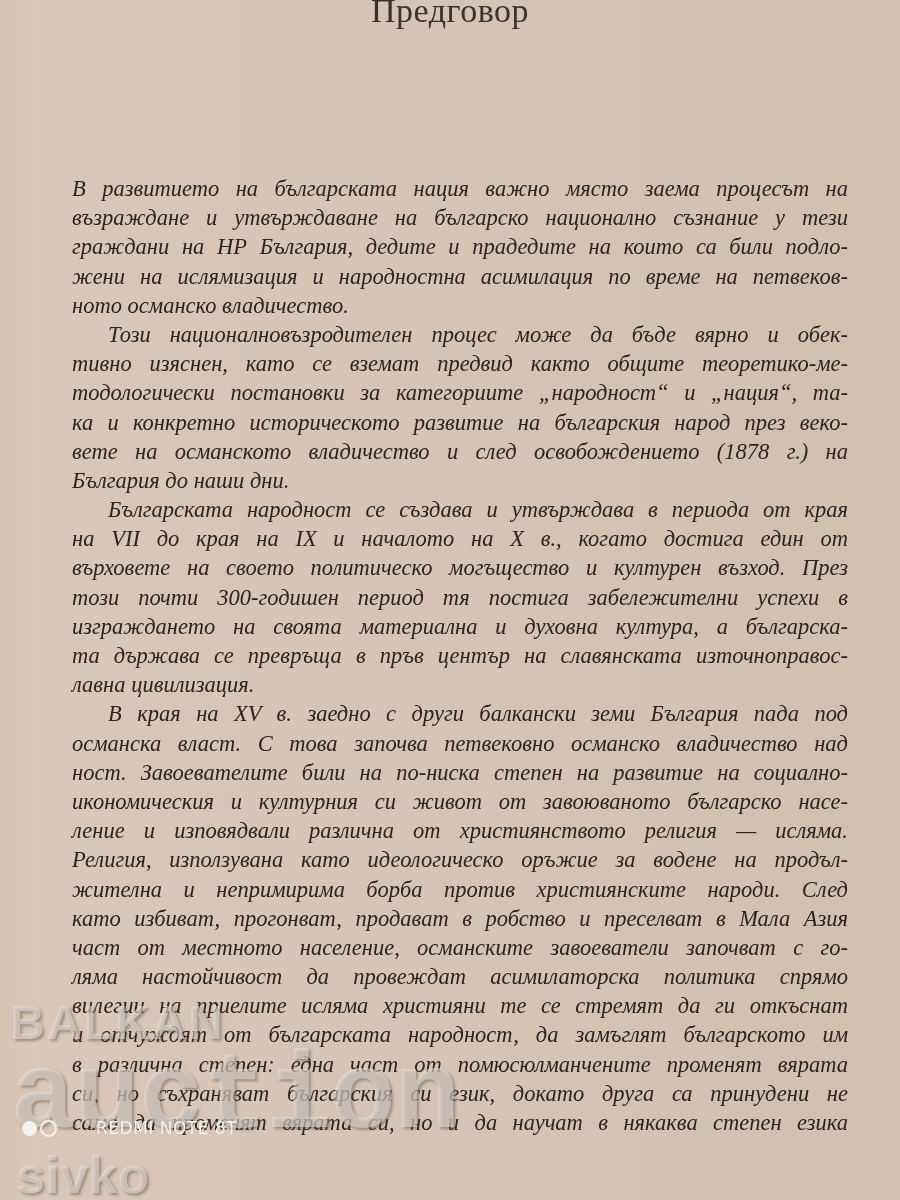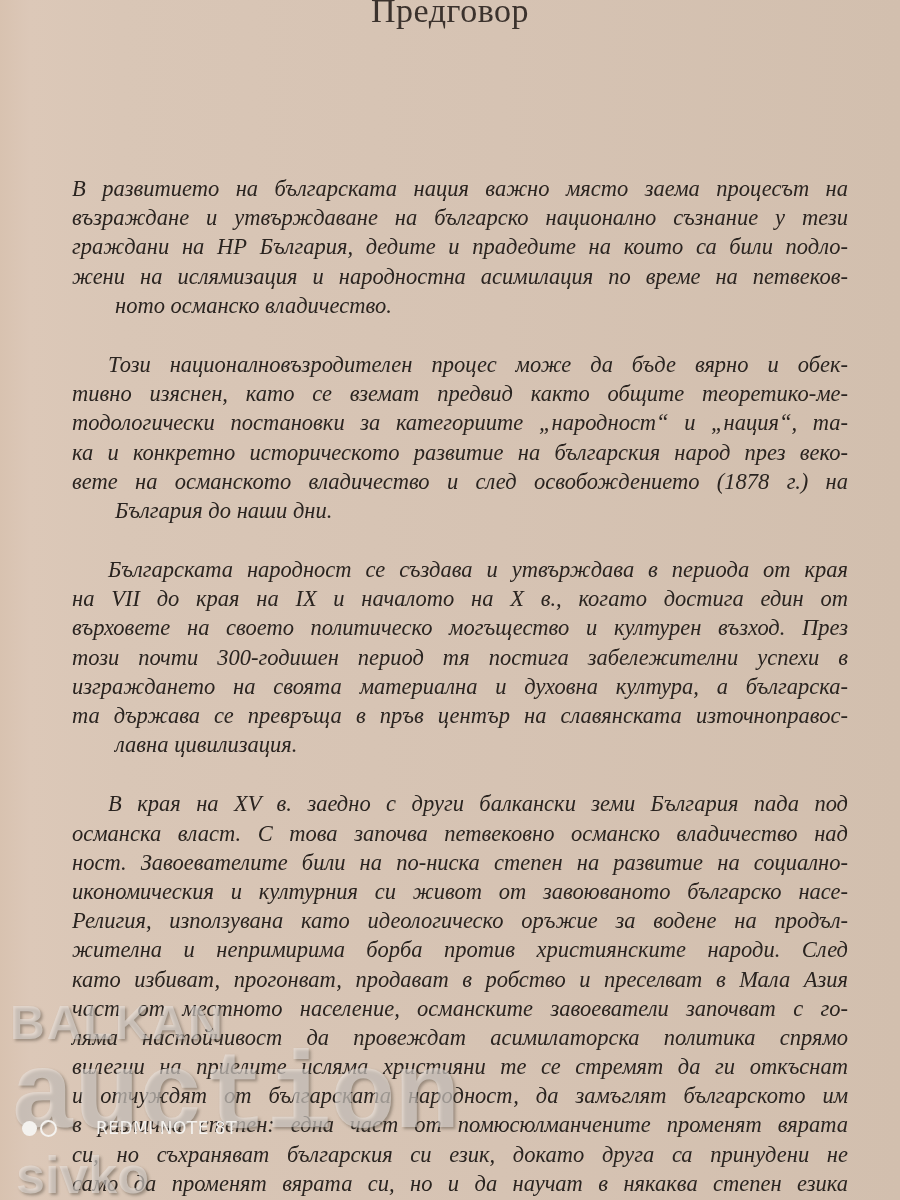--- a/index.html
+++ b/index.html
@@ -12,22 +12,22 @@
   .title {
     position: absolute; top: -12px; left: 0; width: 900px; text-align: center;
     font-family: "Liberation Serif", serif; font-size: 34px; color: #3b322d; letter-spacing: 0.5px;
   }
   .body-text {
     position: absolute; left: 72px; top: 170px; width: 776px;
     font-family: "Liberation Serif", serif; font-style: italic;
     font-size: 22.5px; line-height: 29.2px; color: #2a2420;
   }
   .line { display: block; white-space: nowrap; text-align: justify; text-align-last: justify; height: 29.2px; }
-  .line.last { text-align-last: left; margin-left: 43px; }
-  .line.indent { padding-left: 36px; margin-top: 30px; }
+  .line.last { text-align-last: left; }
+  .line.indent { padding-left: 36px; }
   .watermark {
     position: absolute; left: 10px; top: 995px; color: rgba(235,230,225,0.55);
     font-family: "Liberation Sans", sans-serif; font-weight: bold; pointer-events: none;
     text-shadow: 2px 2px 3px rgba(80,70,60,0.45);
   }
   .wm-balkan { position: absolute; left: 0; top: 0; font-size: 48px; letter-spacing: 2px; text-align: center; }
   .wm-auction { position: absolute; left: 0; top: 40px; font-size: 110px; letter-spacing: -2px; font-family: Liberation Mono, monospace; }
   .wm-sivko { position: absolute; left: 6px; top: 150px; font-size: 52px; }
   .camera-mark { position: absolute; left: 22px; top: 1113px; color: #f4f2ef; font-family: "DejaVu Sans", sans-serif; }
   .cam-row { display: flex; align-items: center; height: 30px; }
@@ -58,20 +58,21 @@
     <span class="line">на VII до края на IX и началото на X в., когато достига един от</span>
     <span class="line">върховете на своето политическо могъщество и културен възход. През</span>
     <span class="line">този почти 300-годишен период тя постига забележителни успехи в</span>
     <span class="line">изграждането на своята материална и духовна култура, а българска-</span>
     <span class="line">та държава се превръща в пръв център на славянската източноправос-</span>
     <span class="line last">лавна цивилизация.</span>
     <span class="line indent">В края на XV в. заедно с други балкански земи България пада под</span>
     <span class="line">османска власт. С това започва петвековно османско владичество над</span>
     <span class="line">ност. Завоевателите били на по-ниска степен на развитие на социално-</span>
     <span class="line">икономическия и културния си живот от завоюваното българско насе-</span>
+    <span class="line">ление и изповядвали различна от християнството религия — исляма.</span>
     <span class="line">Религия, използувана като идеологическо оръжие за водене на продъл-</span>
     <span class="line">жителна и непримирима борба против християнските народи. След</span>
     <span class="line">като избиват, прогонват, продават в робство и преселват в Мала Азия</span>
     <span class="line">част от местното население, османските завоеватели започват с го-</span>
     <span class="line">ляма настойчивост да провеждат асимилаторска политика спрямо</span>
     <span class="line">вилегии на приелите исляма християни те се стремят да ги откъснат</span>
     <span class="line">и отчуждят от българската народност, да замъглят българското им</span>
     <span class="line">в различна степен: една част от помюсюлманчените променят вярата</span>
     <span class="line">си, но съхраняват българския си език, докато друга са принудени не</span>
     <span class="line">само да променят вярата си, но и да научат в някаква степен езика</span>

